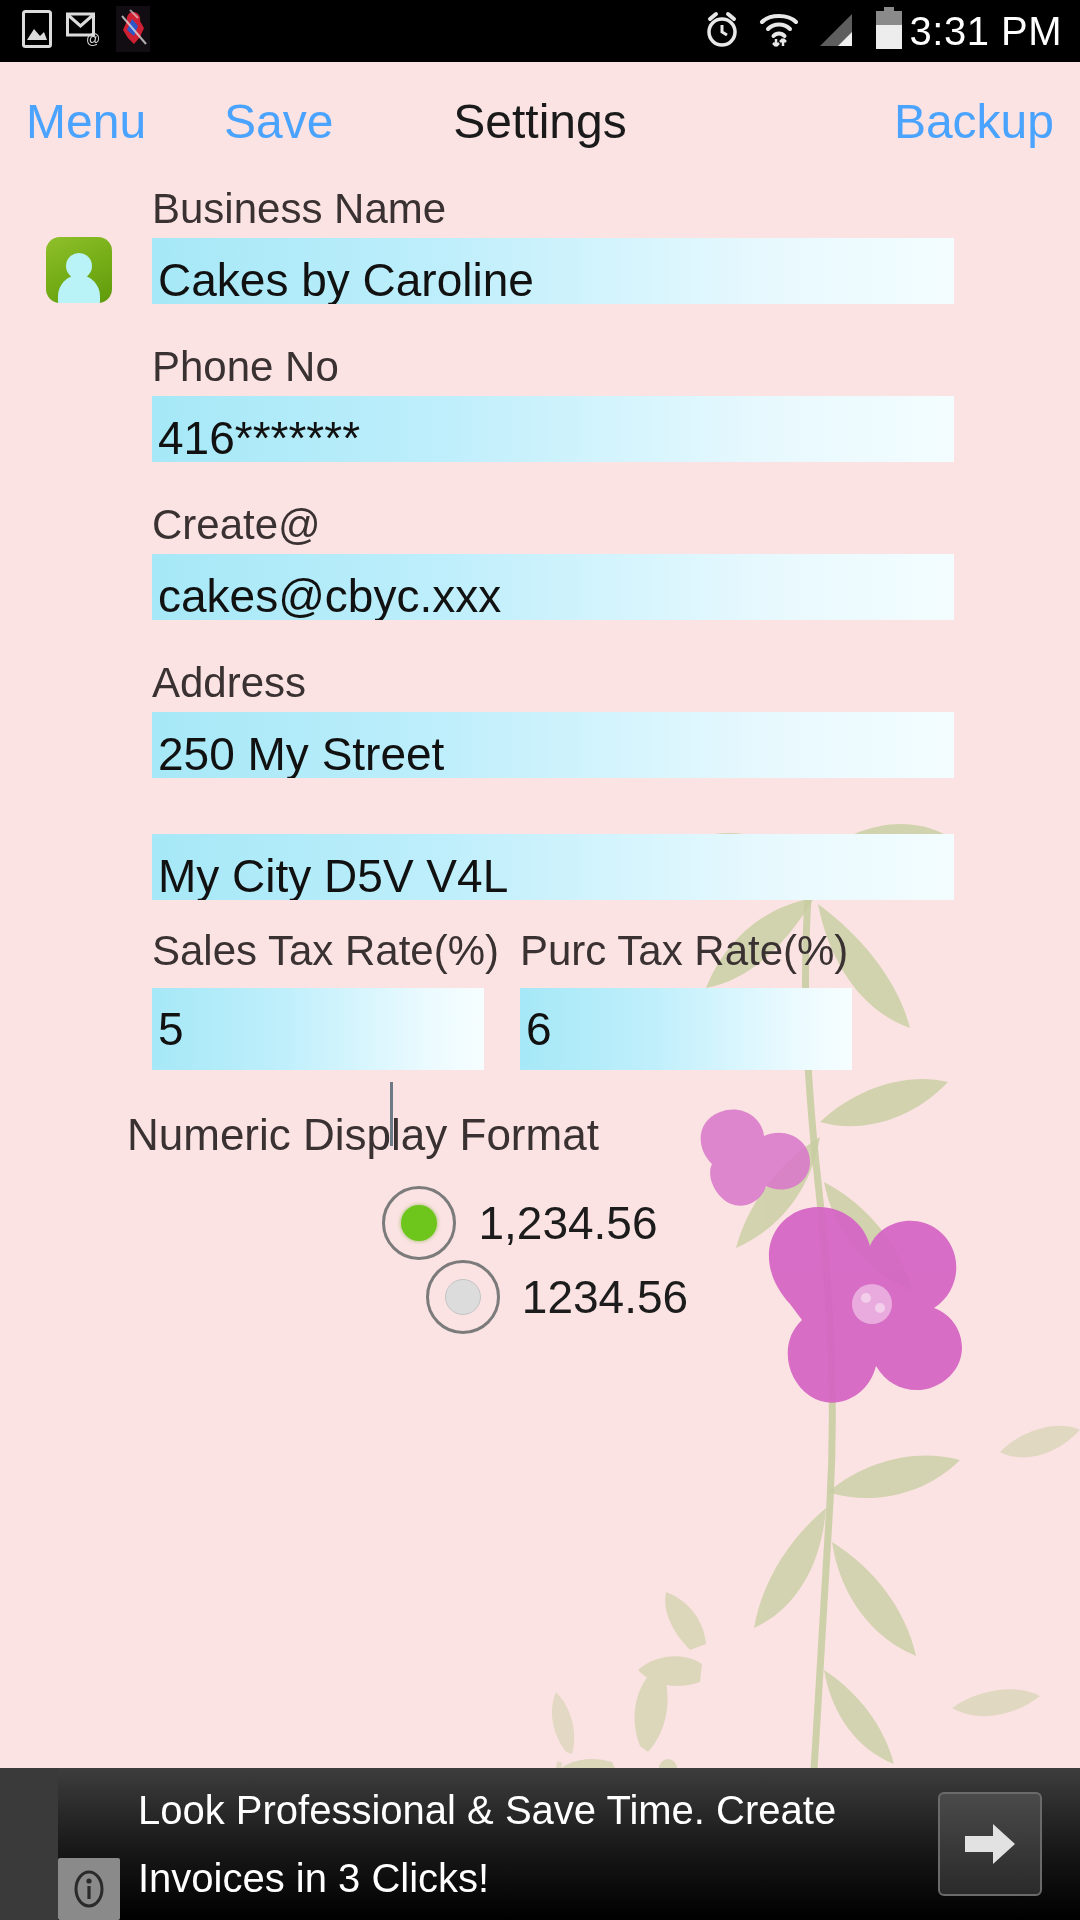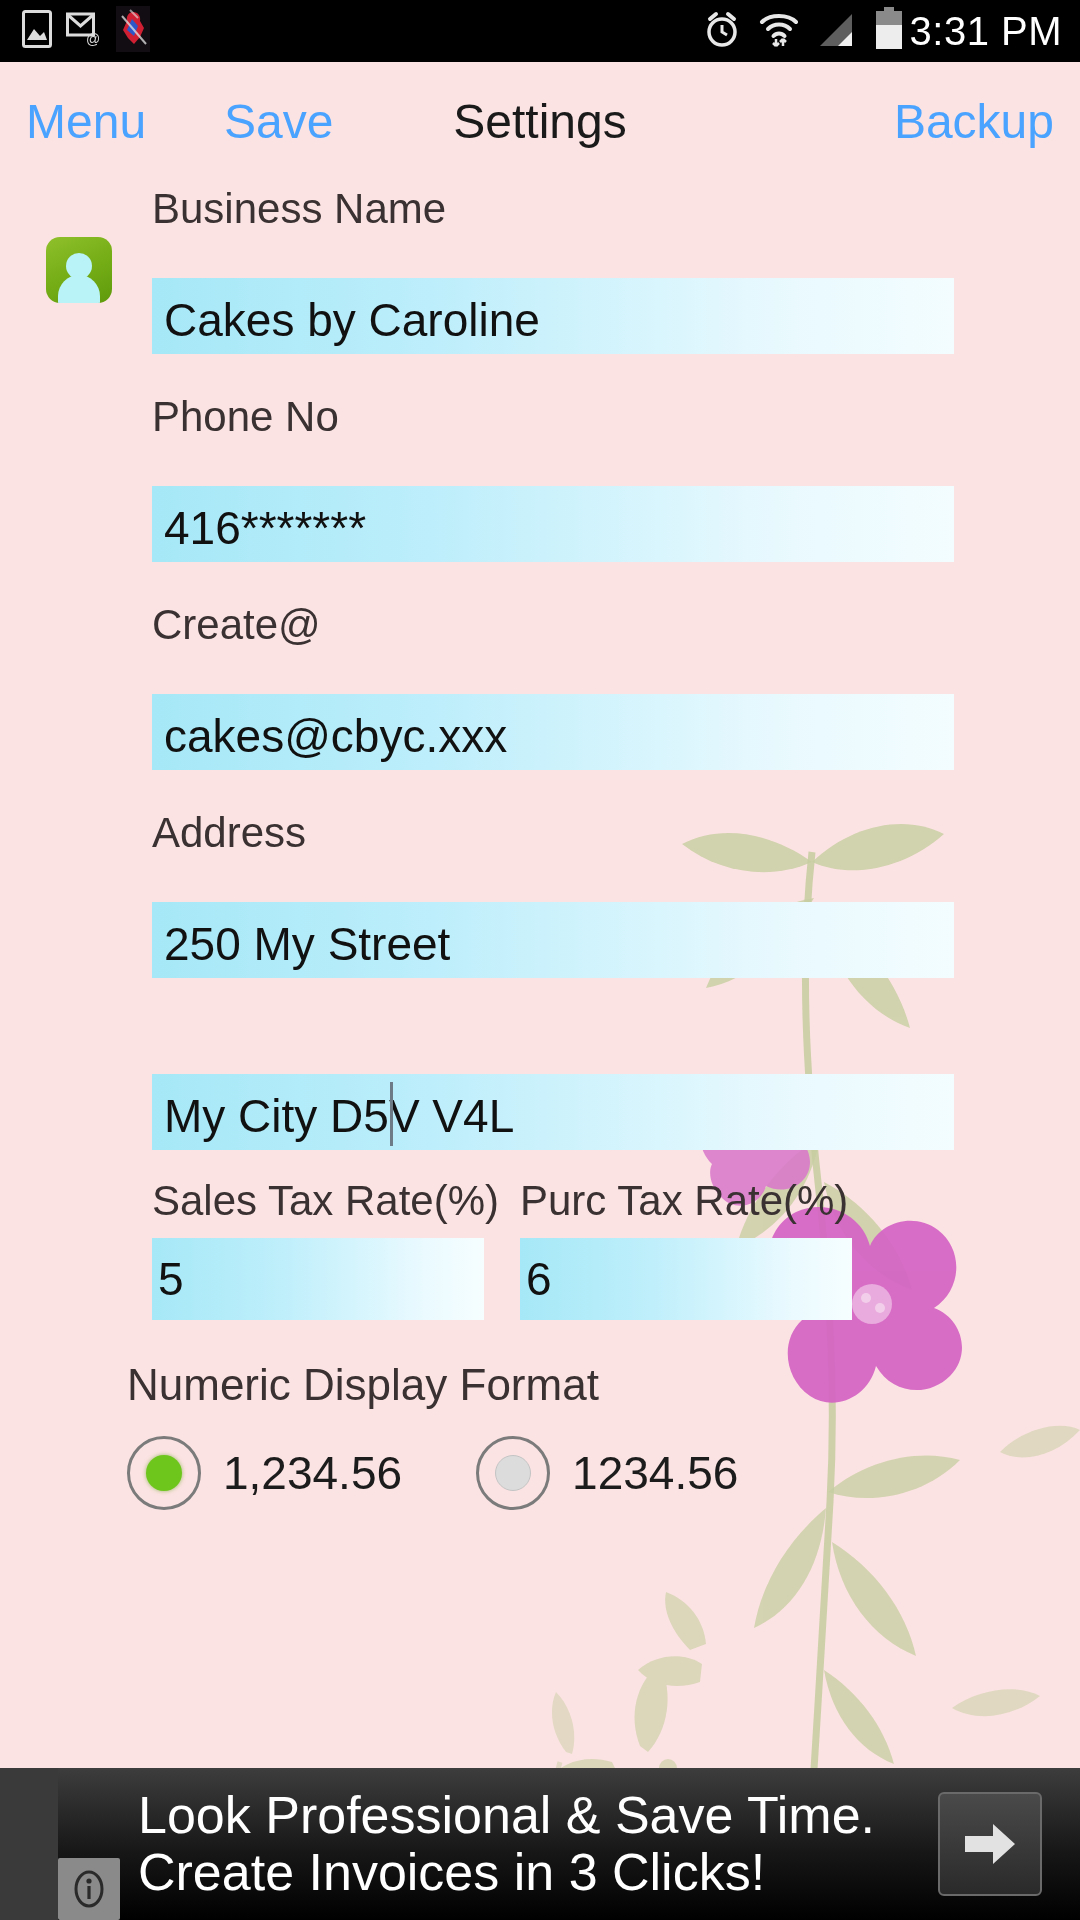--- a/index.html
+++ b/index.html
@@ -49,25 +49,25 @@
     color:#1a1a1a; font-size:48px;
   }
 
   
   #form-area{ position:absolute; top:180px; left:16px; width:1080px; }
   .field-label{
     color:#3a3232; font-size:42px; line-height:58px;
     margin-left:136px; height:58px; white-space:nowrap;
   }
   .field-input{
-    margin-left:136px; width:802px; height:76px;
+    margin-left:136px; width:802px; height:66px;
     background:linear-gradient(to right,#a6e8f7 0%,#bdeefb 35%,#e8f9fe 78%,#f3fdff 100%);
     color:#111; font-size:46px; line-height:84px;
-    padding-left:12px; white-space:nowrap; overflow:hidden;
-    border:none; display:block;margin-top:40px;
+    padding-left:6px; white-space:nowrap; overflow:hidden;
+    border:none; display:block;
   }
   .gap-sm{ height:22px; }
   .gap-md{ height:34px; }
 
   #avatar-icon{
     position:absolute; left:30px; top:57px;
     width:66px; height:66px; border-radius:14px;
     background:linear-gradient(155deg,#8fc02b 0%,#73ac15 55%,#5f9a0c 100%);
     overflow:hidden;
   }
@@ -99,21 +99,21 @@
   #purc-caret{
     position:absolute; left:390px; top:1082px; width:3px; height:64px;
     background:#6d7b86;
   }
 
   
   #numeric-format-section{ margin-left:111px; margin-top:36px; width:860px; }
   #numeric-format-label{
     color:#3a3232; font-size:44px; line-height:58px; white-space:nowrap;
   }
-  #radio-row{ display:flex; align-items:center; margin-top:22px; }
+  #radio-row{ display:flex; align-items:center; margin-top:22px;flex-direction:column; }
   .radio-option{ display:flex; align-items:center; cursor:pointer; }
   .radio-outer{
     width:74px; height:74px; border-radius:50%;
     border:3px solid #7b7b7b; background:transparent;
     display:flex; align-items:center; justify-content:center;
     flex:0 0 auto;
   }
   .radio-dot{ width:36px; height:36px; border-radius:50%; }
   .radio-dot.on{ background:#6ec61c; box-shadow:0 0 4px rgba(90,160,20,.6); }
   .radio-dot.off{ background:#dcdcdc; border:1px solid #c4c4c4; }
@@ -124,21 +124,21 @@
   #ad-banner{
     position:absolute; left:0; bottom:0; width:1080px; height:152px;
     background:#3a3a3a;
   }
   #ad-inner{
     position:absolute; left:58px; top:0; width:1022px; height:152px;
     background:linear-gradient(to bottom,#3d3d3d 0%,#171717 55%,#000 100%);
     display:flex; align-items:center;
   }
   #ad-text{
-    color:#fff; font-size:52px; line-height:57px; margin-left:80px;
+    color:#fff; font-size:40px; line-height:68px; margin-left:80px;
     width:740px; font-family:"Liberation Sans", sans-serif;
   }
   #ad-info-icon{
     position:absolute; left:58px; bottom:0; width:62px; height:62px;
     background:#8a8a8a; display:flex; align-items:center; justify-content:center;
     border-radius:2px;
   }
   #ad-arrow-button{
     position:absolute; right:38px; top:24px; width:104px; height:104px;
     background:linear-gradient(to bottom,#4a4a4a 0%,#2a2a2a 100%);

